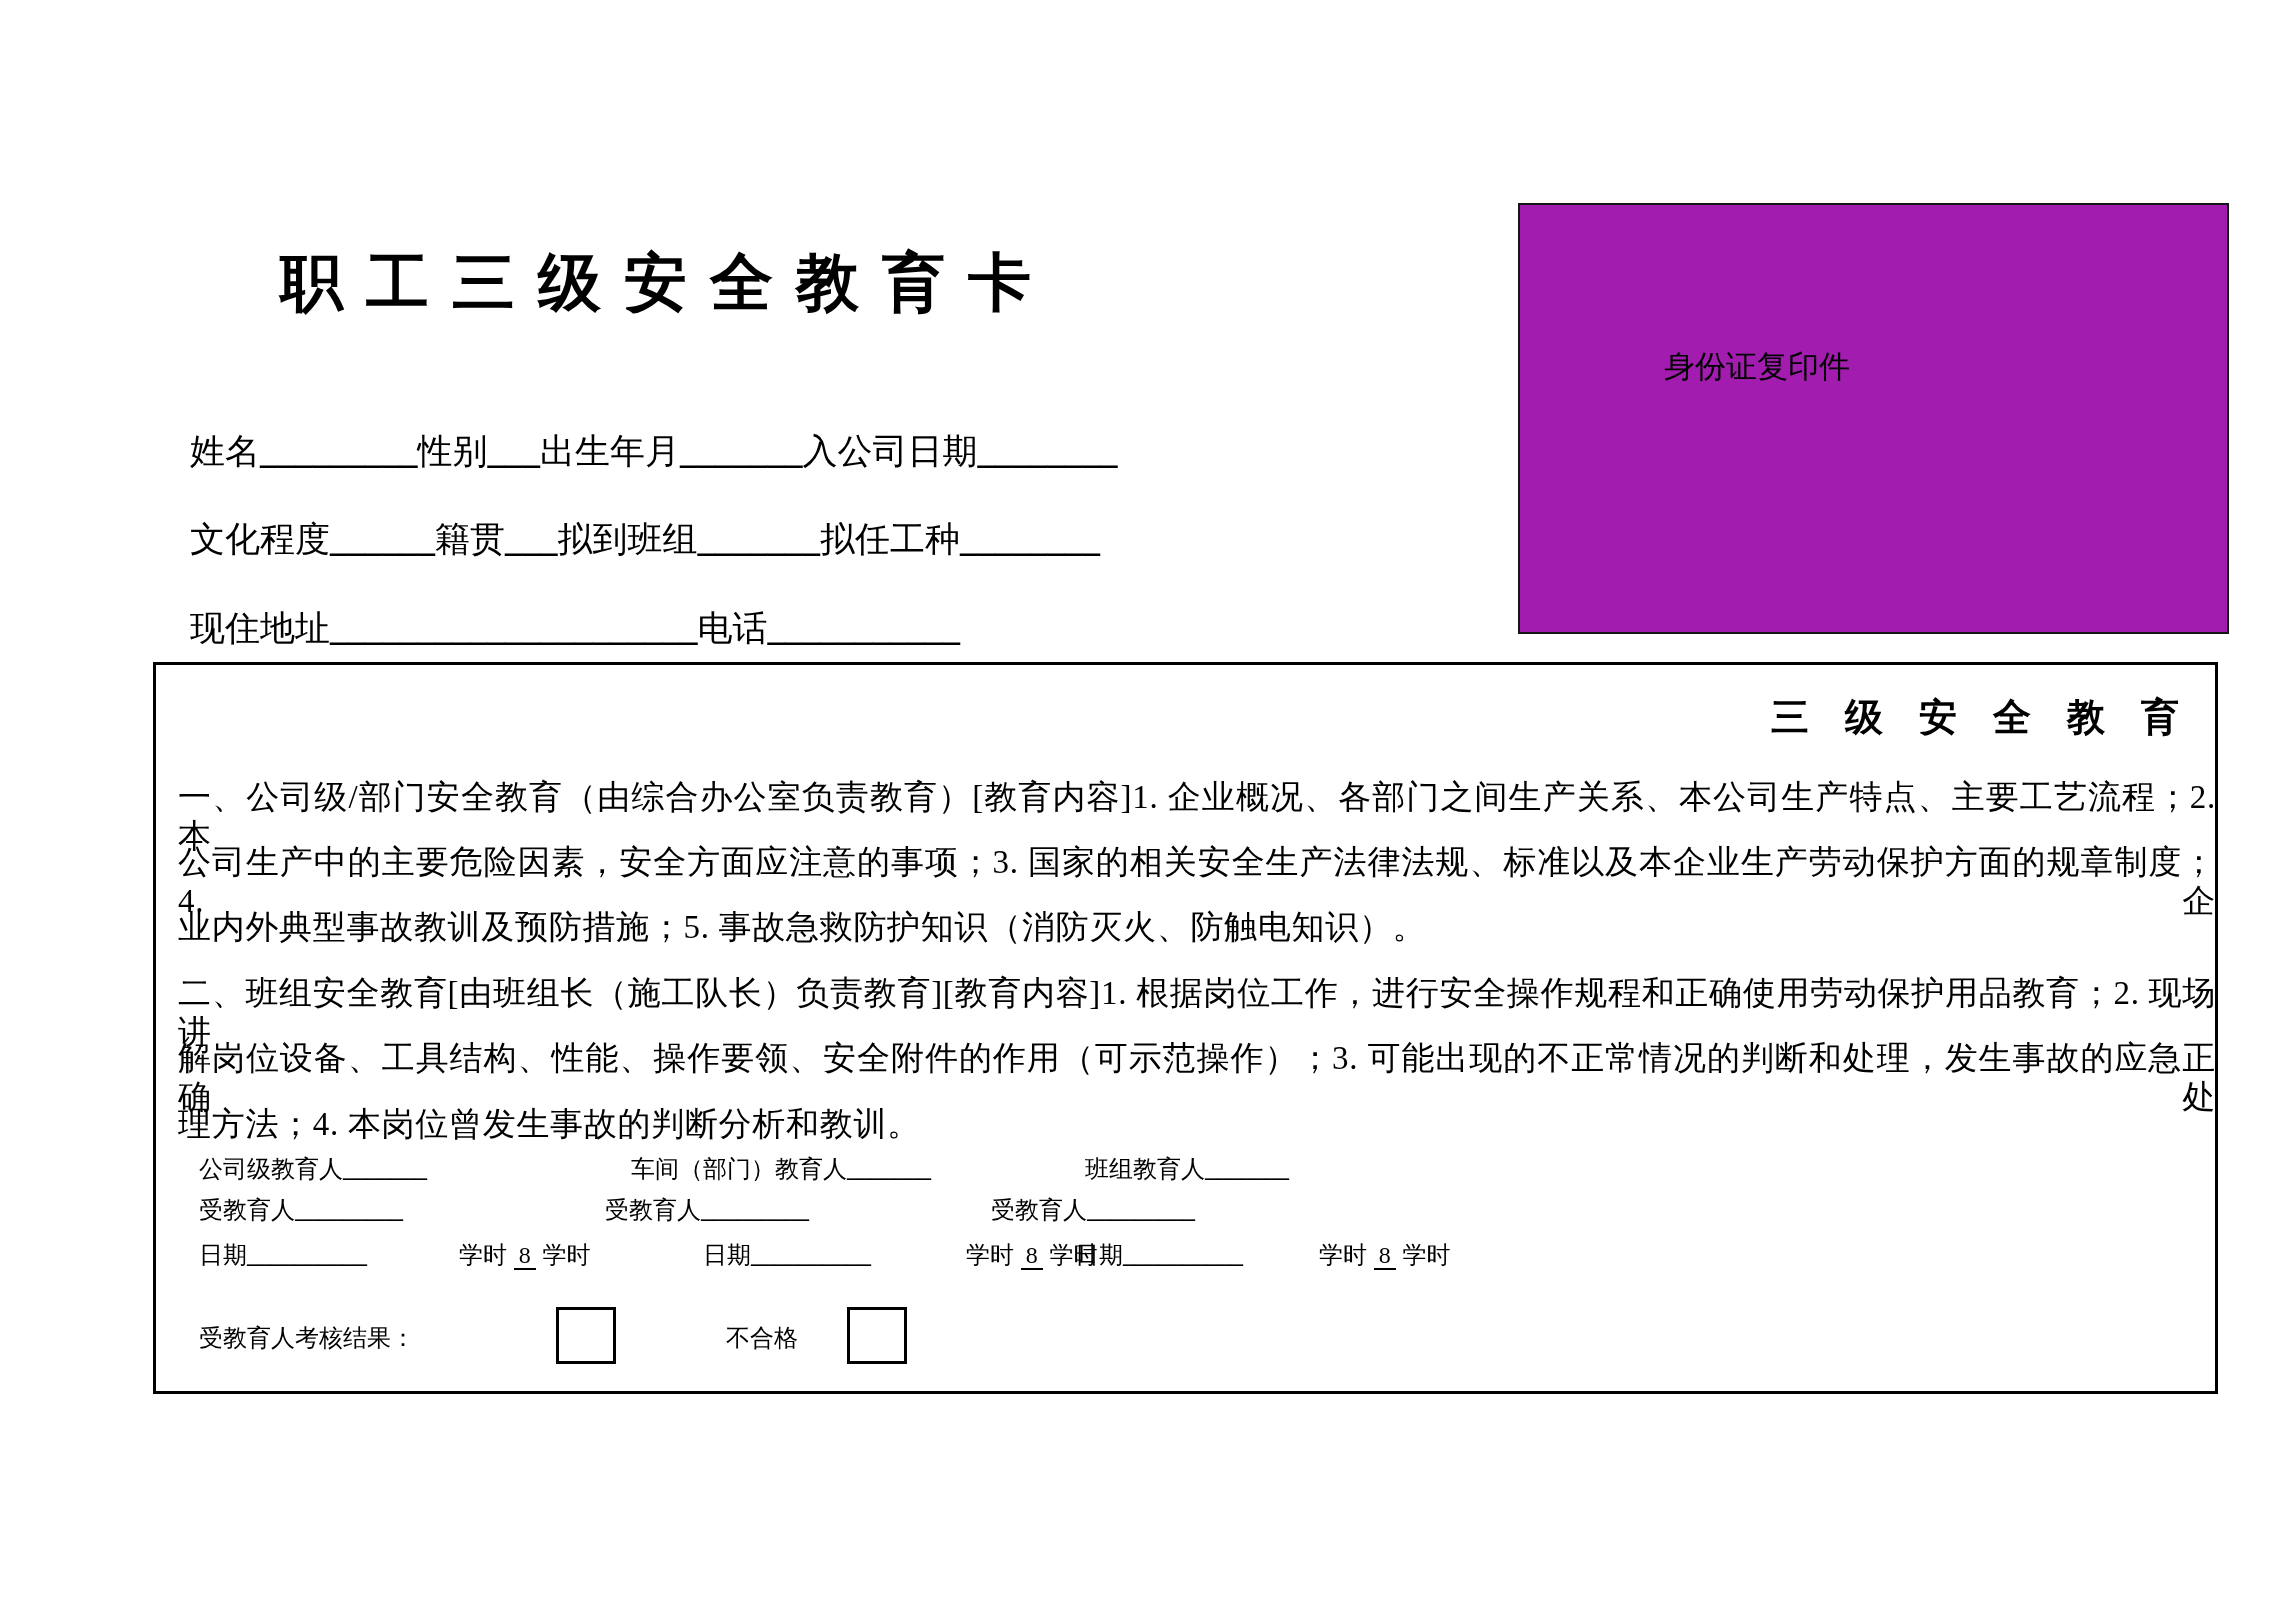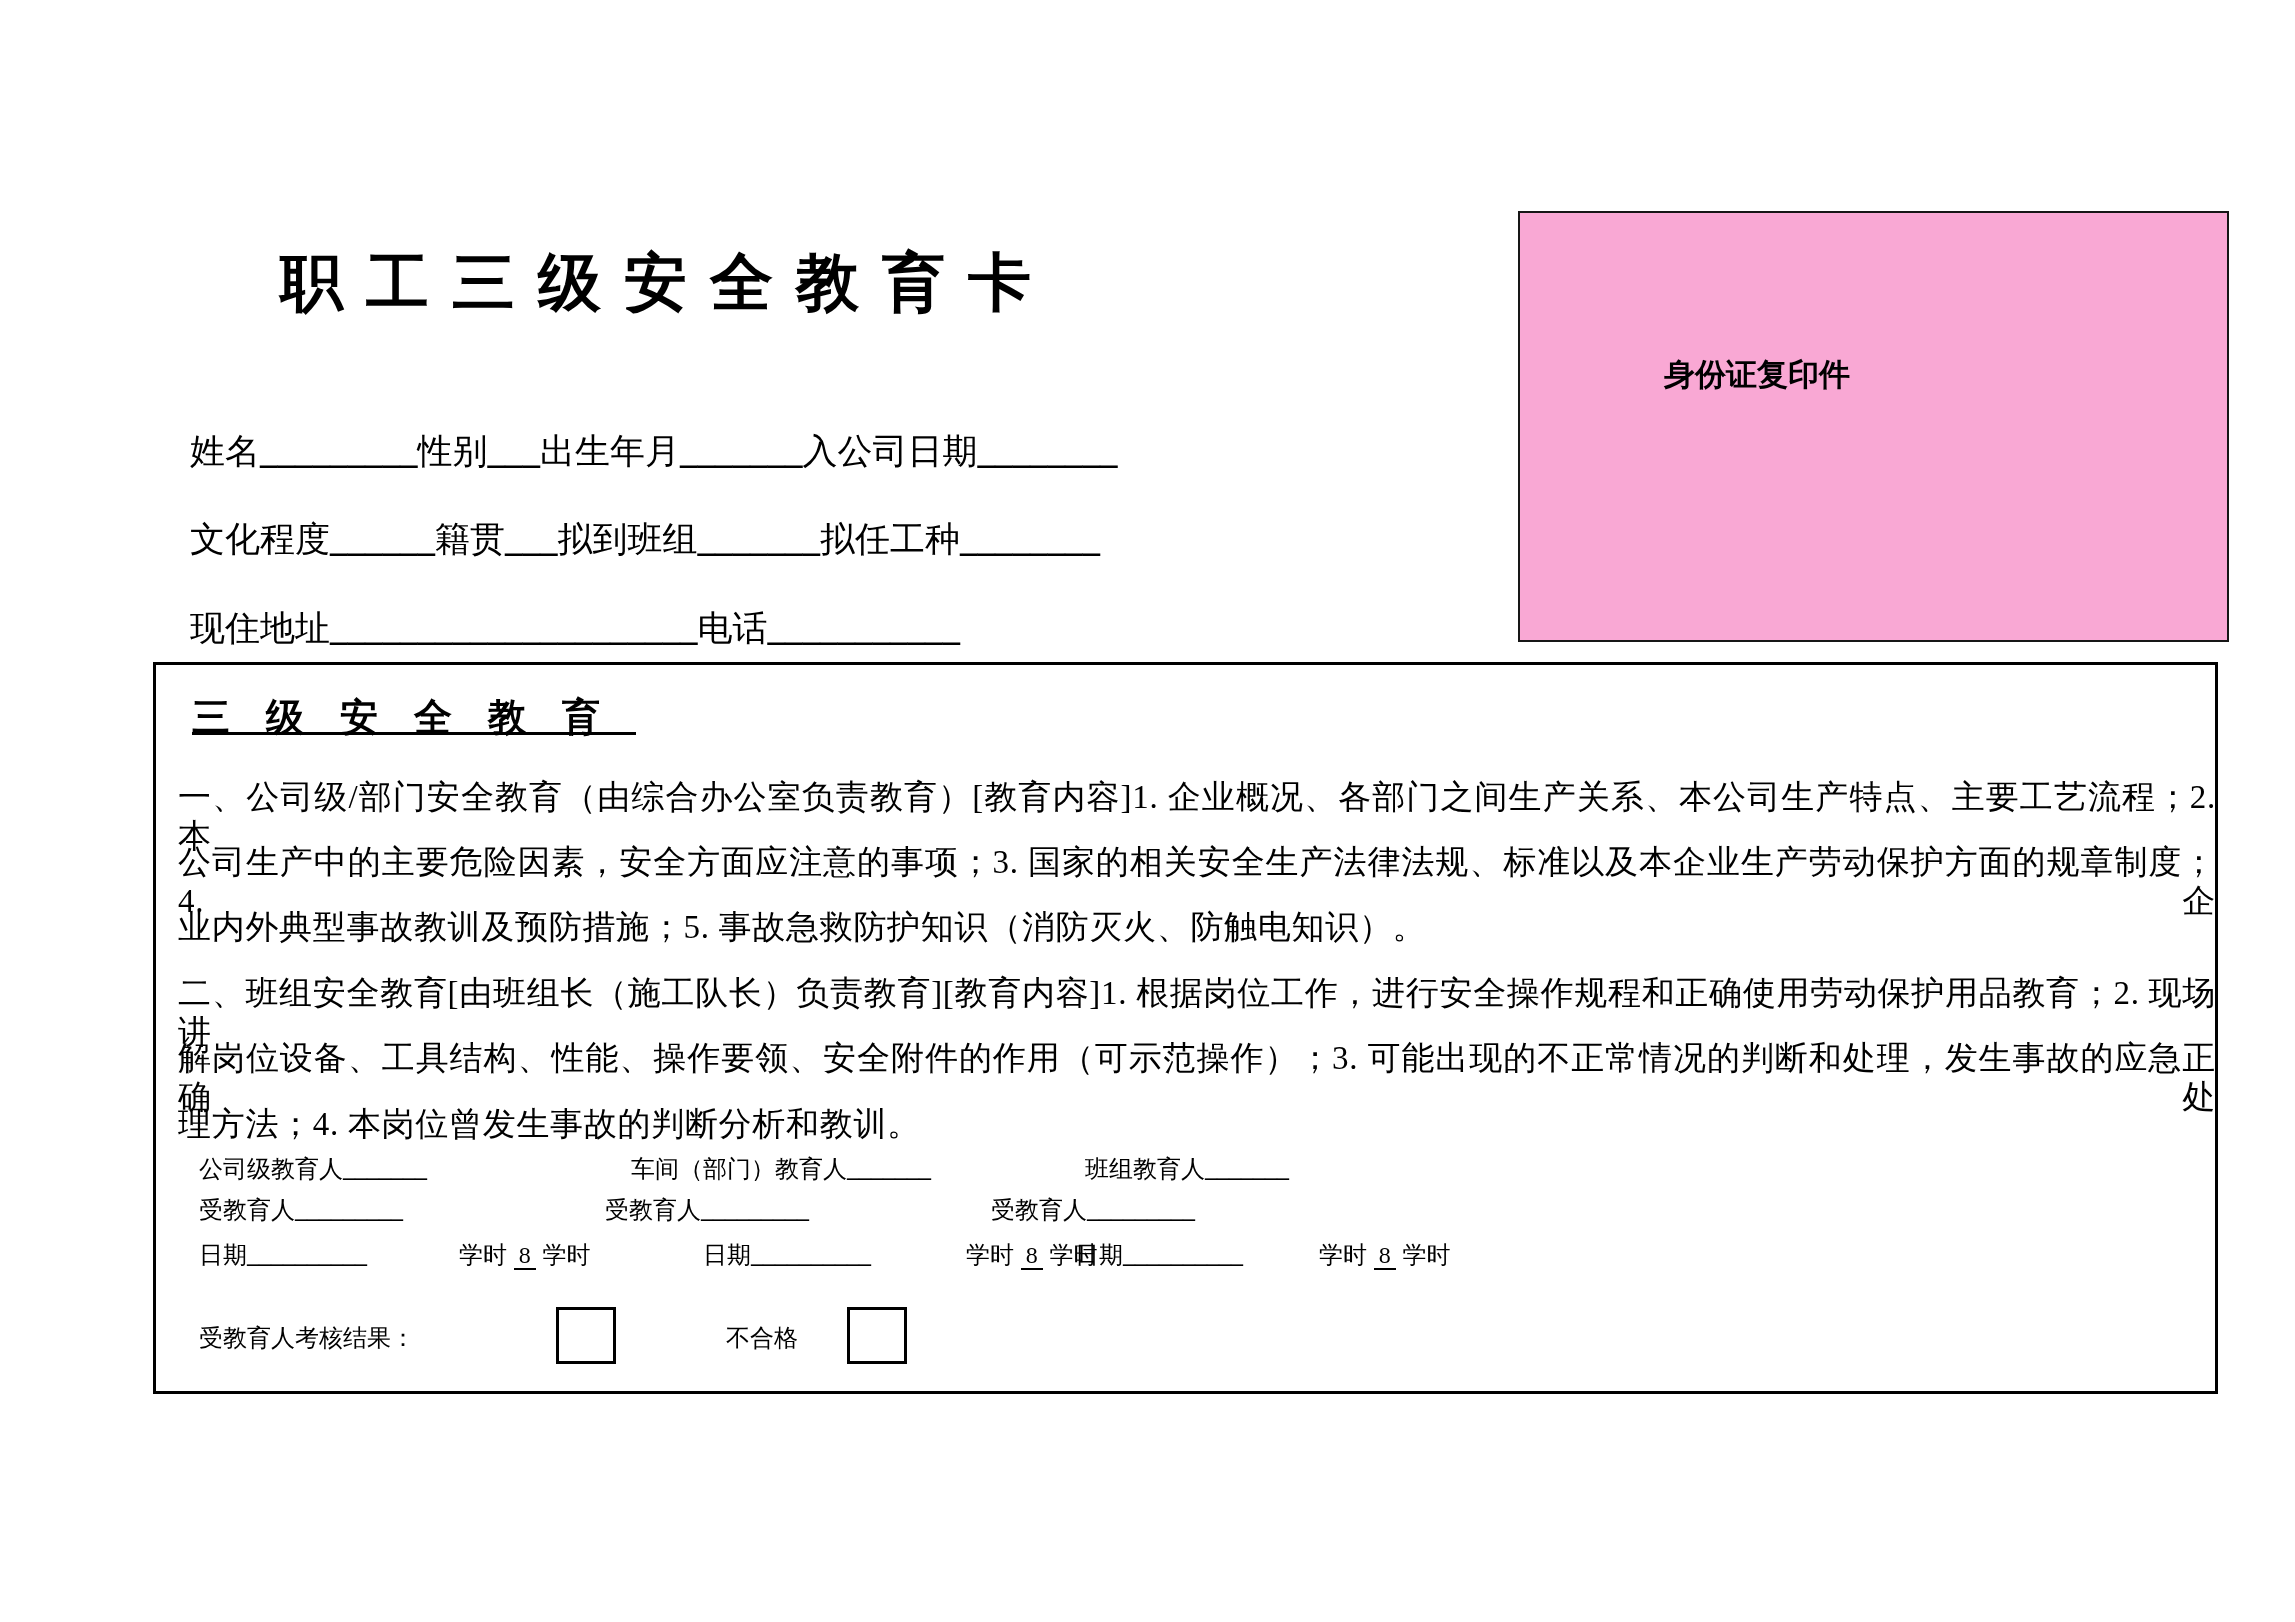--- a/index.html
+++ b/index.html
@@ -14,25 +14,24 @@
   .doc-title {
     position:absolute;
     left:280px; top:252px;
     font-size:63px; font-weight:bold;
     letter-spacing:23px;
     line-height:1;
     white-space:nowrap;
   }
   .id-box {
     position:absolute;
-    left:1518px; top:211px;
+    left:1518px; top:203px;
     width:707px; height:427px;
     border:2.6px solid #161616;
-    background:#f9a8d4;
-    font-weight:bold;
+    background:#a21caf;
   }
   .id-label {
     position:absolute;
     left:144px; top:146px;
     font-size:31px; line-height:1;
     white-space:nowrap;
   }
   .bio-line {
     position:absolute;
     left:190px;
@@ -45,27 +44,26 @@
     left:153px; top:662px;
     width:2065px; height:732px;
     border:3.3px solid #000;
     box-sizing:border-box;
     background:#ffffff;
   }
   .section-title {
     position:absolute;
     left:0; top:33px;
     width:100%;
-    text-align:left;
+    text-align:right;
     text-indent:36px;
     font-family:"Liberation Sans","DejaVu Sans",sans-serif;
     font-weight:bold;
     font-size:38px; line-height:1;
     letter-spacing:36px;
-    text-decoration:underline;
   }
   .para {
     position:absolute;
     left:22px;
     width:2038px;
     font-size:33px;
     line-height:1.18;
     letter-spacing:0.7px;
   }
   .fill {

